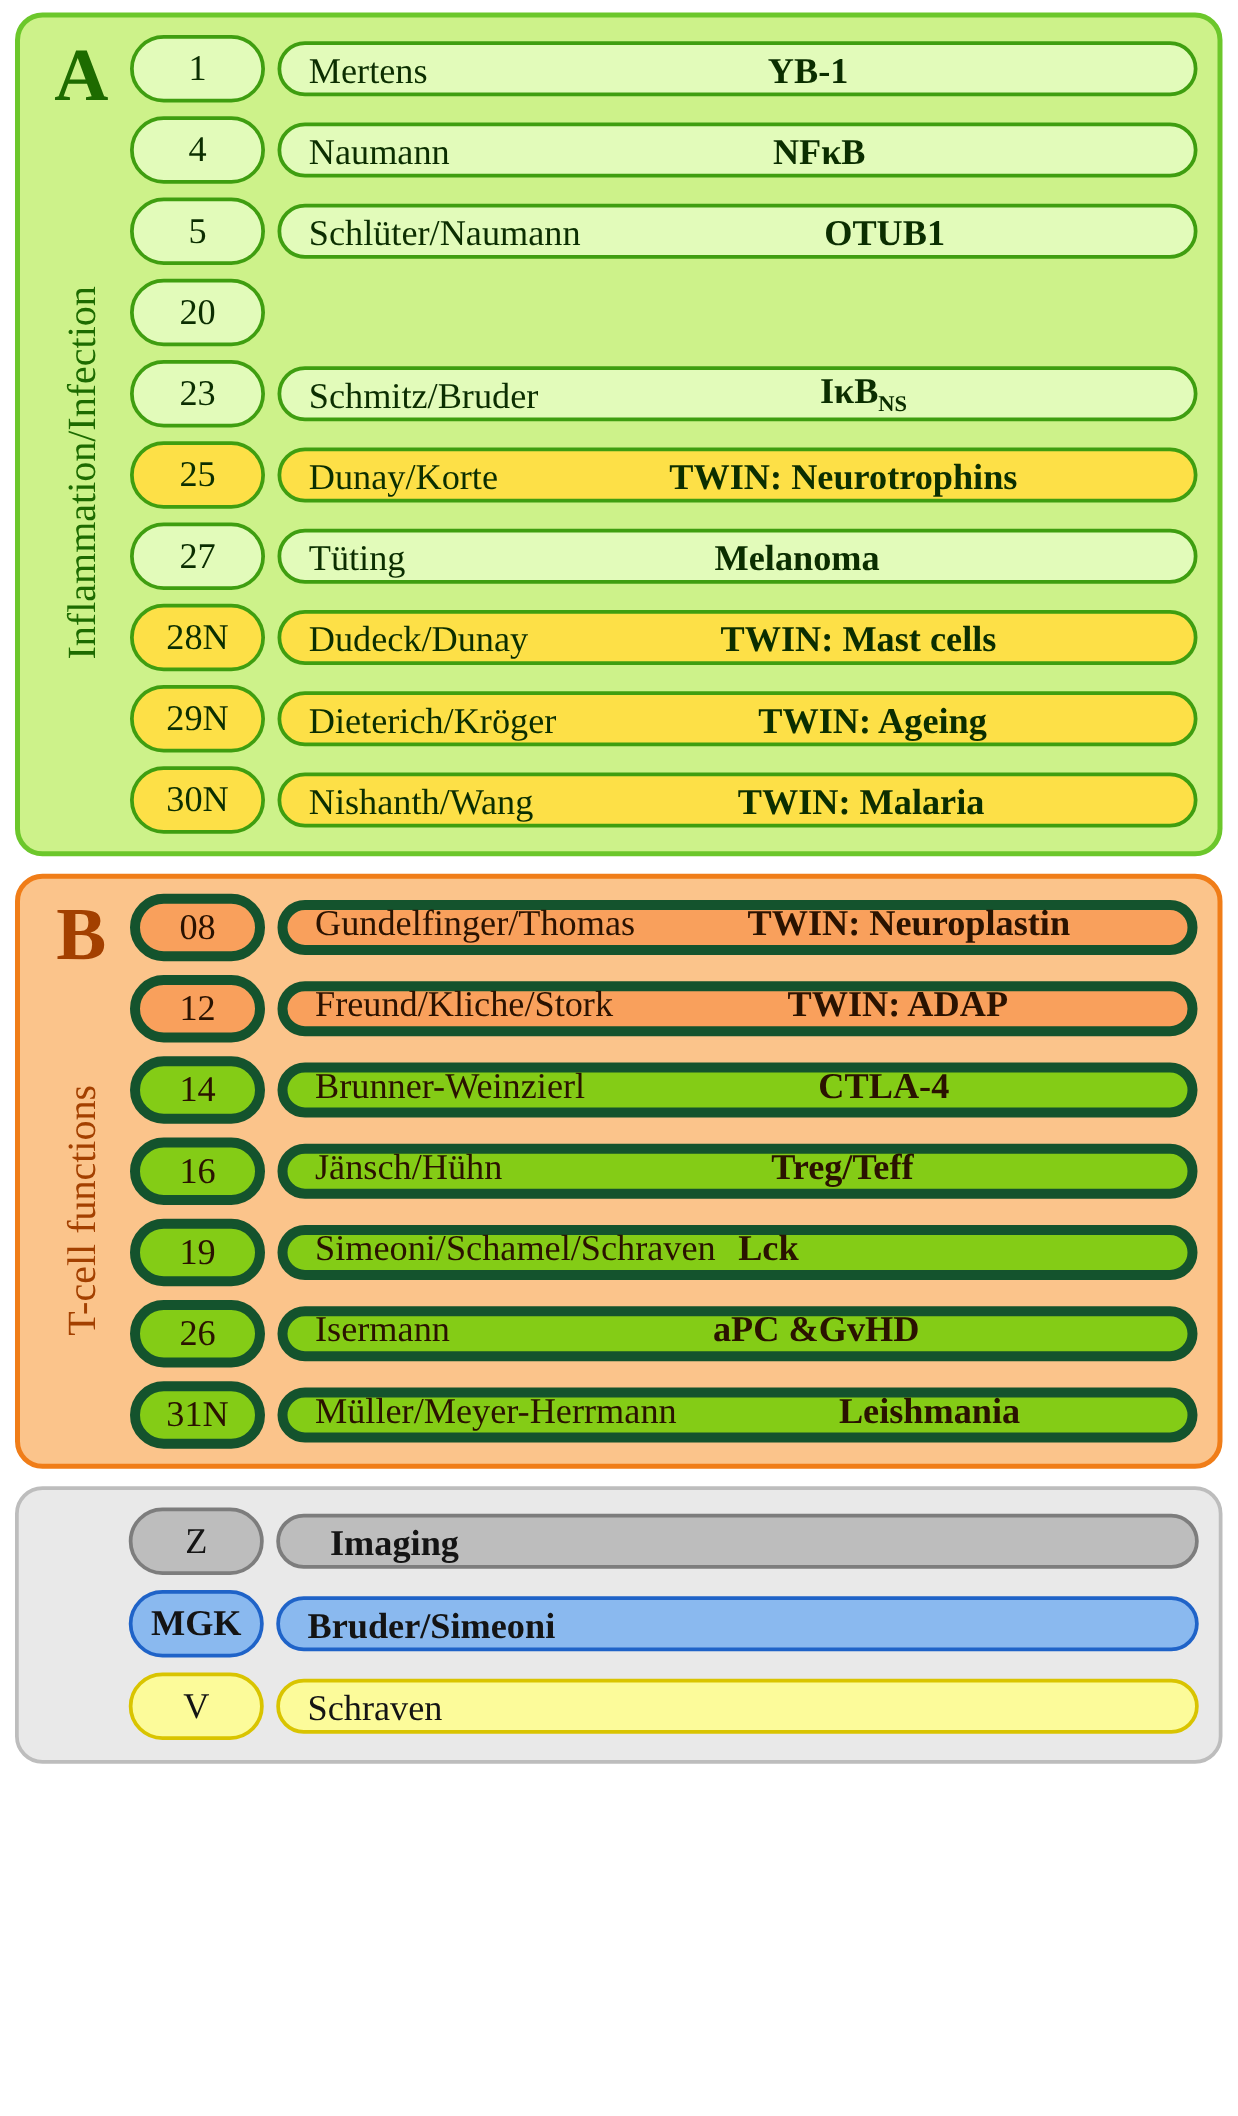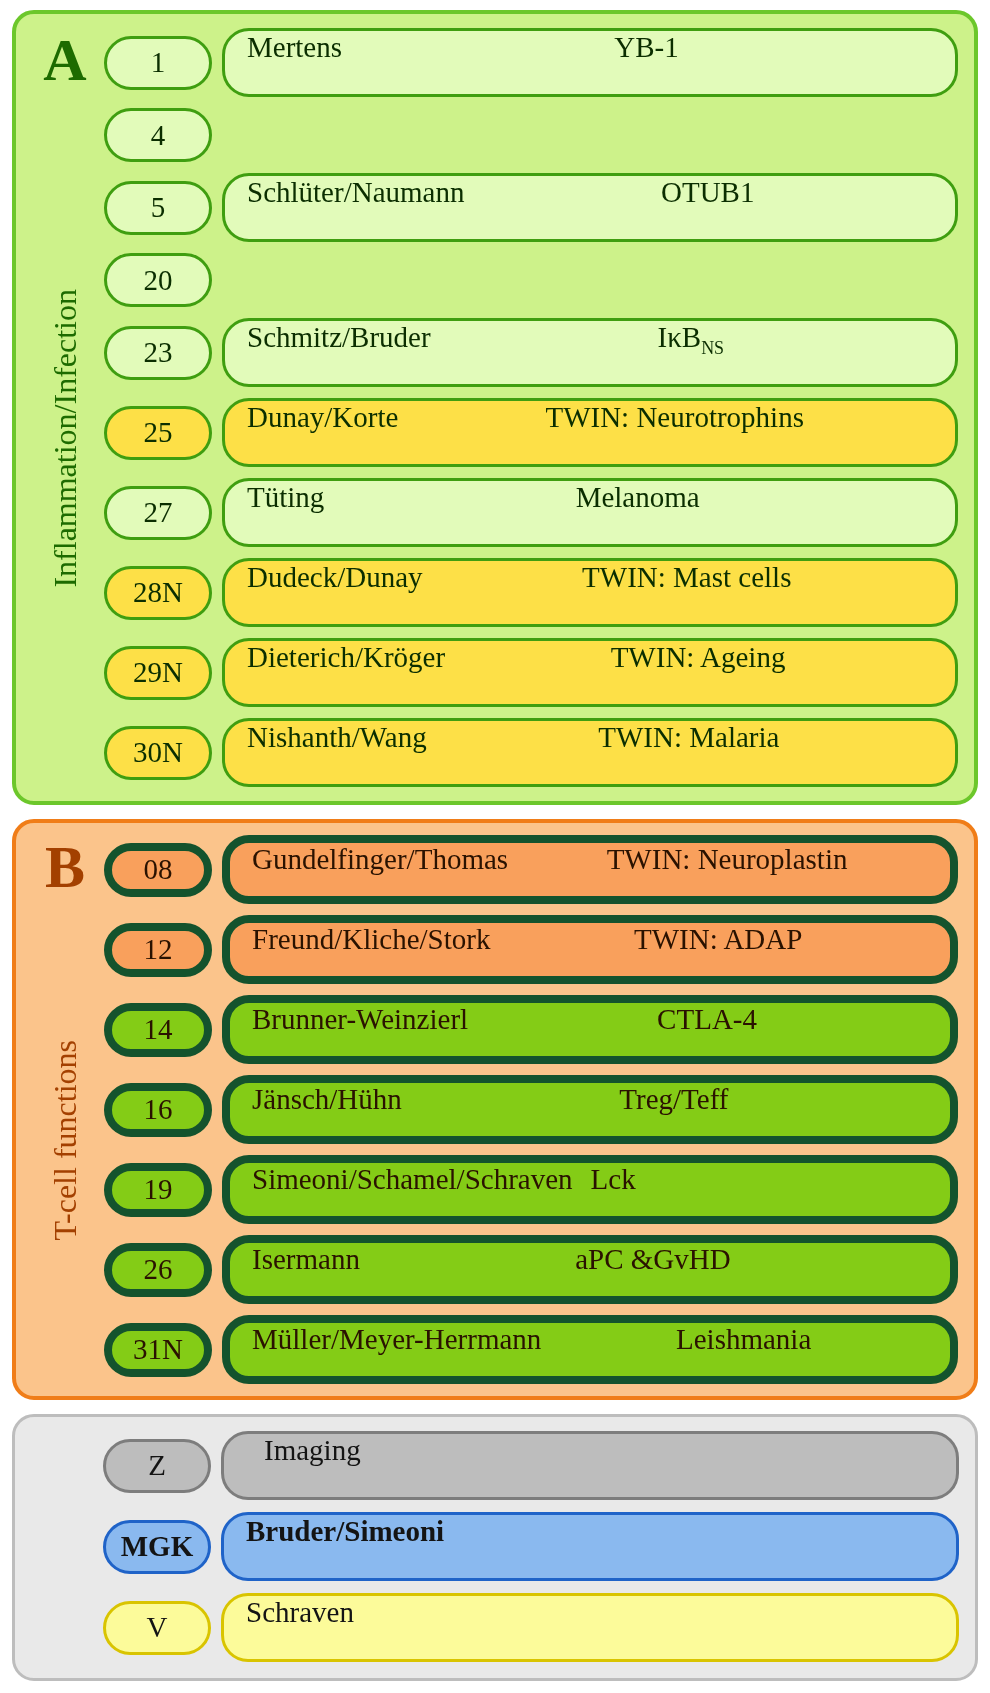--- a/index.html
+++ b/index.html
@@ -101,38 +101,39 @@
     height: 54px;
     border-radius: 27px;
     display: flex;
     align-items: center;
     justify-content: center;
     font-size: 29px;
     box-sizing: border-box;
   }
   .pill-main {
     flex: 1 1 auto;
-    height: 69px;
+    height: 44px;
     border-radius: 27px;
     display: flex;
-    align-items: flex-start;
+    align-items: flex-end;
     box-sizing: border-box;
     padding: 0 18px 0 22px;
     font-size: 29px;
     min-width: 0;
   }
   .pill-main .who {
     flex: 0 0 auto;
     white-space: nowrap;
   }
   .pill-main .topic {
     flex: 1 1 auto;
     text-align: center;
     white-space: nowrap;
     padding-left: 14px;
+    font-weight: bold;
   }
   .pill-main.leftish .topic {
     text-align: left;
     padding-left: 18px;
   }
 
   
   .sec-a .pill-num,
   .sec-a .pill-main {
     border: 3px solid #3f9e10;
@@ -193,20 +194,24 @@
       <div class="row">
         <div class="pill-num light">1</div>
         <div class="pill-main light">
           <span class="who">Mertens</span>
           <span class="topic">YB-1</span>
         </div>
       </div>
 
       <div class="row">
         <div class="pill-num light">4</div>
+        <div class="pill-main light">
+          <span class="who">Naumann</span>
+          <span class="topic">NFκB</span>
+        </div>
       </div>
 
       <div class="row">
         <div class="pill-num light">5</div>
         <div class="pill-main light">
           <span class="who">Schlüter/Naumann</span>
           <span class="topic">OTUB1</span>
         </div>
       </div>
 

